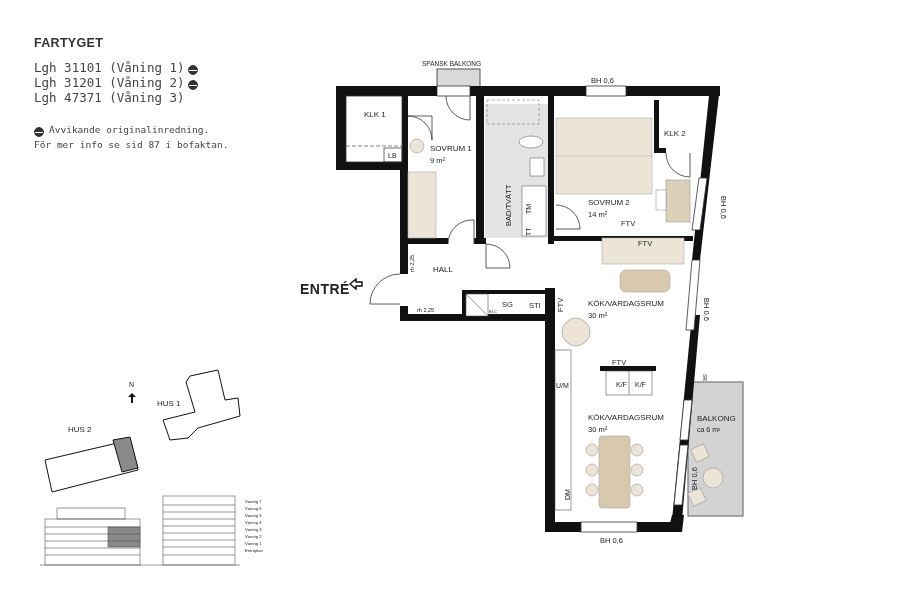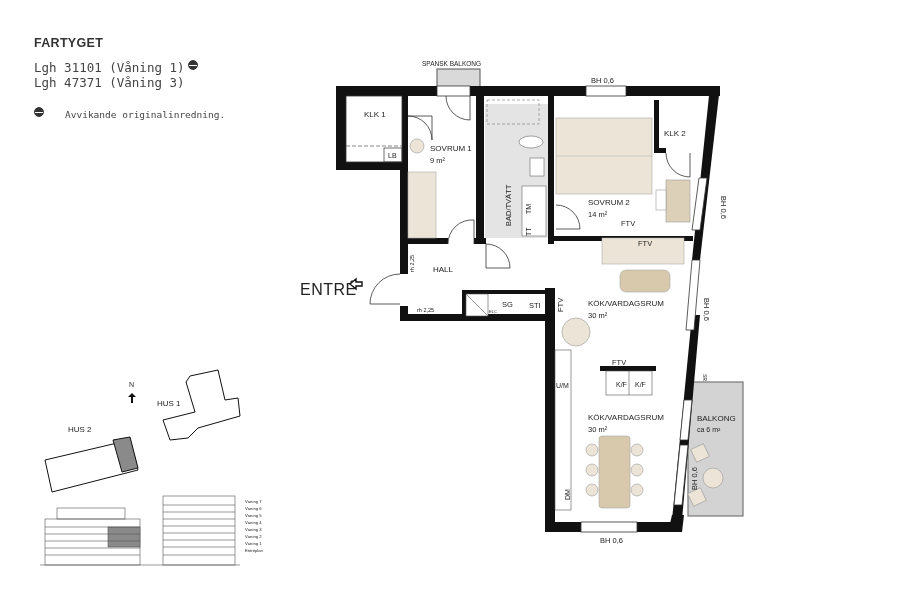--- a/index.html
+++ b/index.html
@@ -1,43 +1,48 @@
 <!DOCTYPE html>
 <html><head>
 <meta charset="utf-8">
 <style>
   html,body{margin:0;padding:0;background:#ffffff;}
   body{width:900px;height:600px;position:relative;overflow:hidden;font-family:"Liberation Sans",sans-serif;color:#2b2b2b;}
   .legend{position:absolute;left:34px;top:36px;font-family:"DejaVu Sans Mono",monospace;color:#444;}
   .legend .title{font-family:"Liberation Sans",sans-serif;font-weight:bold;font-size:12.5px;color:#333;letter-spacing:0.3px;margin-bottom:10px;}
-  .legend .apt{font-size:12.5px;line-height:15px;display:flex;align-items:flex-start;gap:3px;}
+  .legend .apt{font-size:12.5px;line-height:15px;display:flex;align-items:flex-end;gap:3px;}
   .half-icon{display:inline-block;width:10px;height:10px;border-radius:50%;background:linear-gradient(#333 0 50%,#fff 50% 62%,#333 62%);border:1px solid #333;box-sizing:border-box;}
   .note{margin-top:17px;font-size:9.5px;line-height:15px;color:#444;}
-  .note-line{display:flex;align-items:flex-start;gap:21px;}
+  .note-line{display:flex;align-items:flex-end;gap:5px;}
   .plan{position:absolute;left:0;top:0;width:900px;height:600px;}
   .lbl{font-family:"Liberation Sans",sans-serif;fill:#222;}
-  .entre{position:absolute;left:300px;top:281px;font-size:16px;letter-spacing:0.5px;color:#222;}
+  .entre{position:absolute;left:300px;top:281px;font-size:14px;letter-spacing:0.5px;color:#222;font-weight:bold;}
 </style>
 </head>
 <body>
 
 <div class="legend">
   <div class="title">FARTYGET</div>
   <div class="apt">
       <span>Lgh 31101 (Våning 1)</span>
+      <span class="half-icon"></span>
+    </div>
+  <div class="apt">
+      <span>Lgh 31201 (Våning 2)</span>
       <span class="half-icon"></span>
     </div>
   <div class="apt">
       <span>Lgh 47371 (Våning 3)</span>
     </div>
   <div class="note">
     <div class="note-line">
         <span class="half-icon"></span>
         <span>Avvikande originalinredning.</span>
       </div>
+    <div>För mer info se sid 87 i bofaktan.</div>
   </div>
 </div>
 
 <div class="entre">ENTRÉ</div>
 
 <svg class="plan" viewBox="0 0 900 600">
 
   <rect x="437" y="69" width="43" height="19" fill="#d9d9d9" stroke="#555" stroke-width="1"></rect>
   <text x="422" y="66" font-size="6.5" class="lbl">SPANSK BALKONG</text>
 

